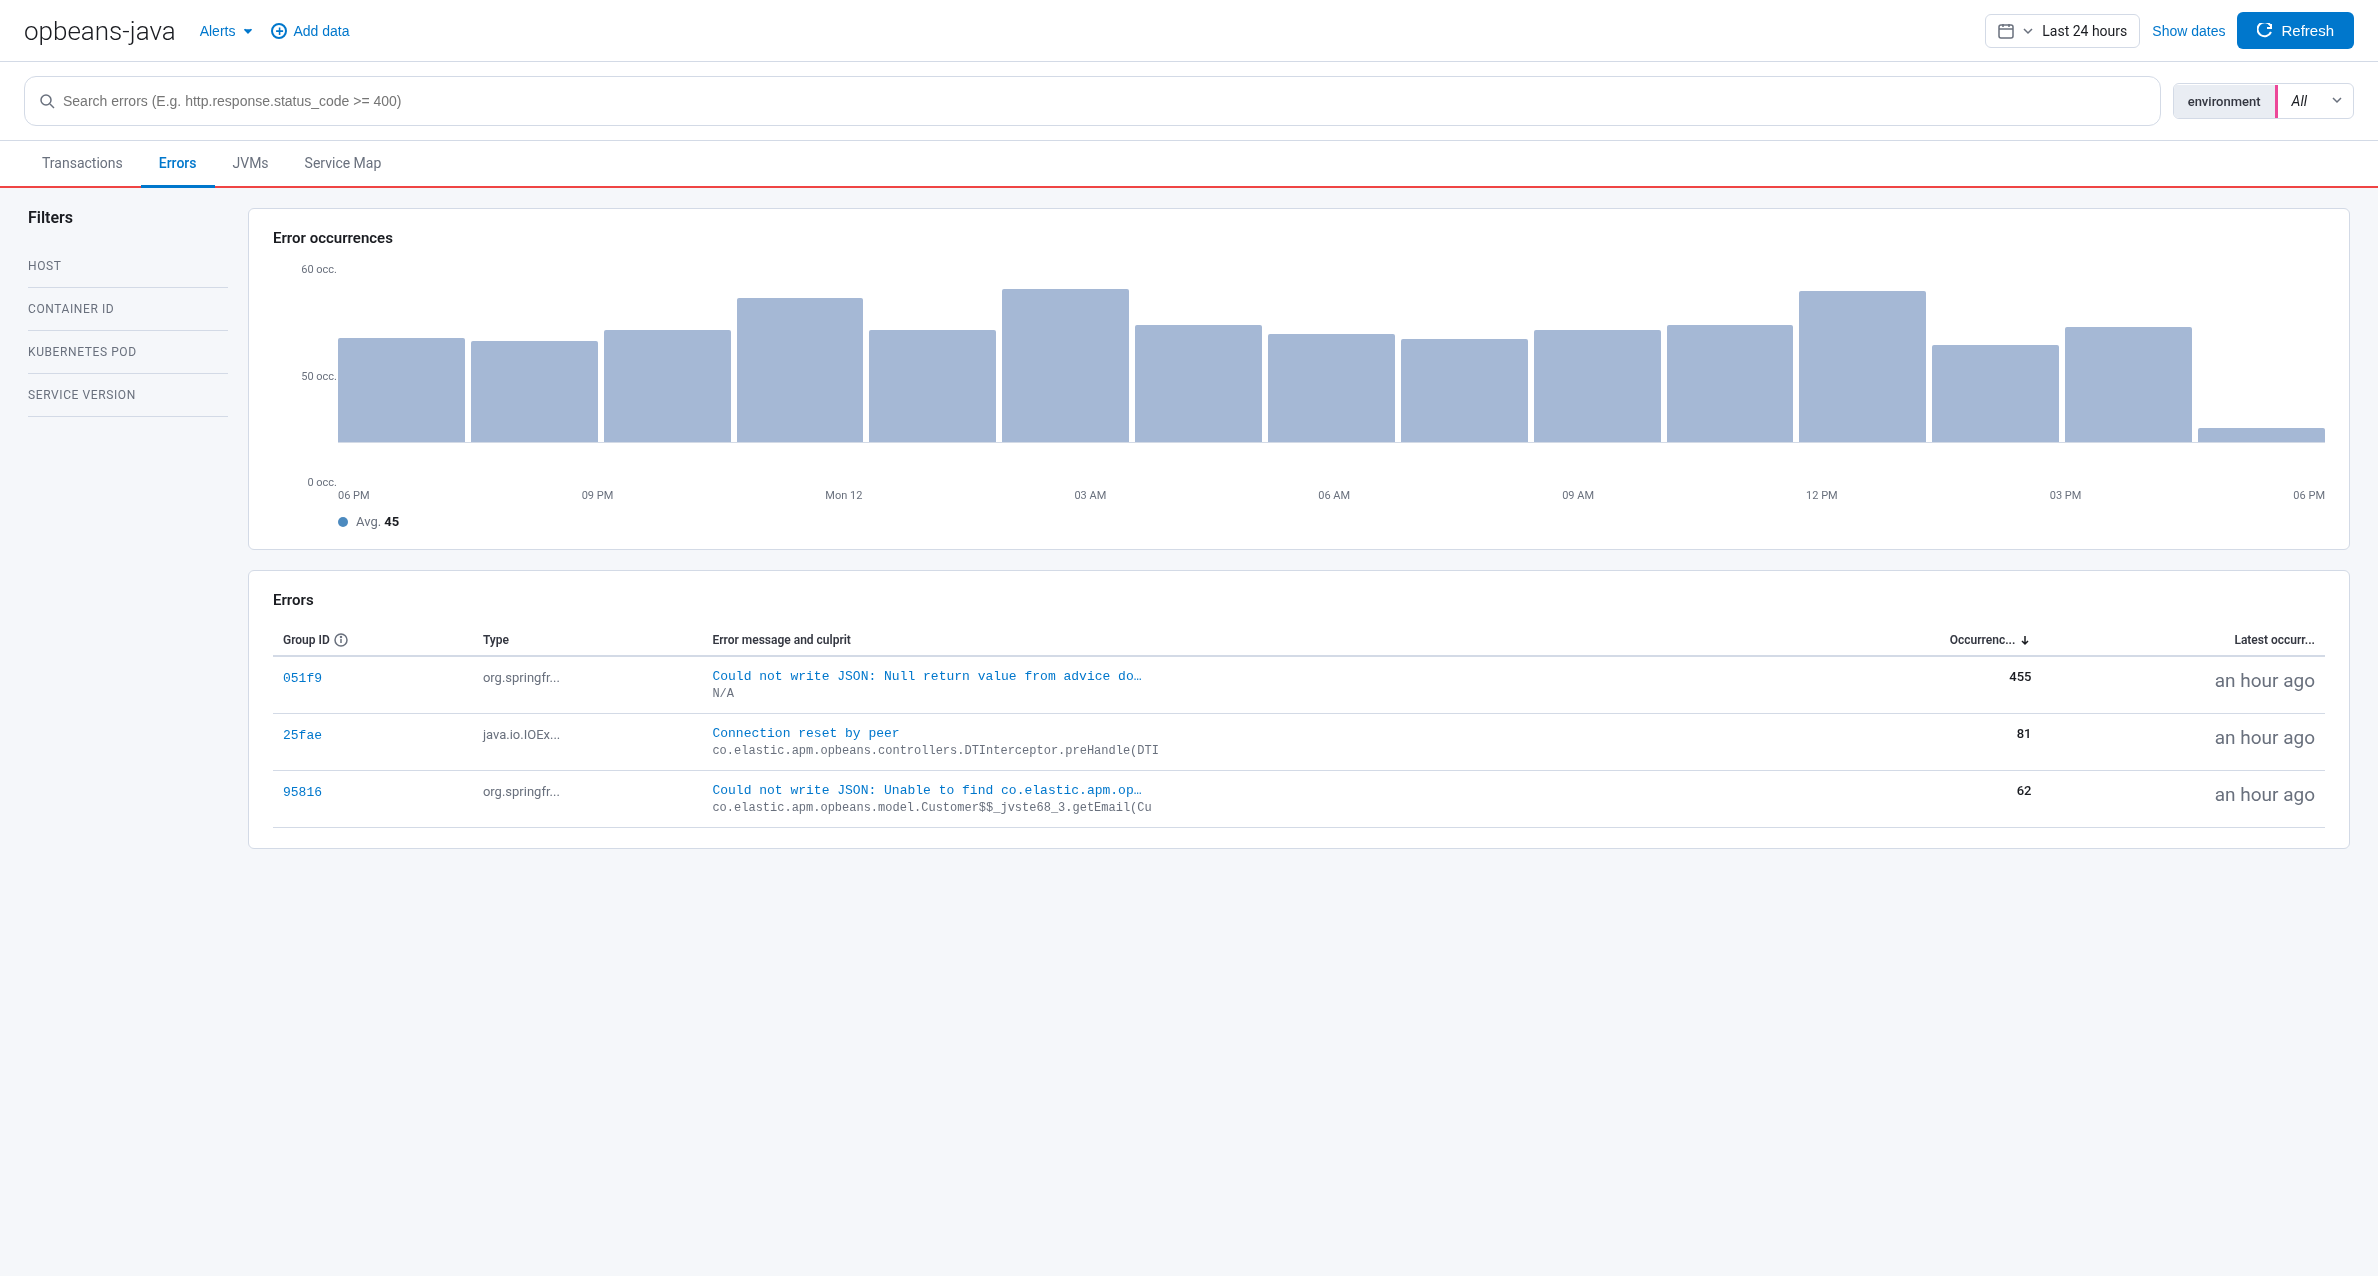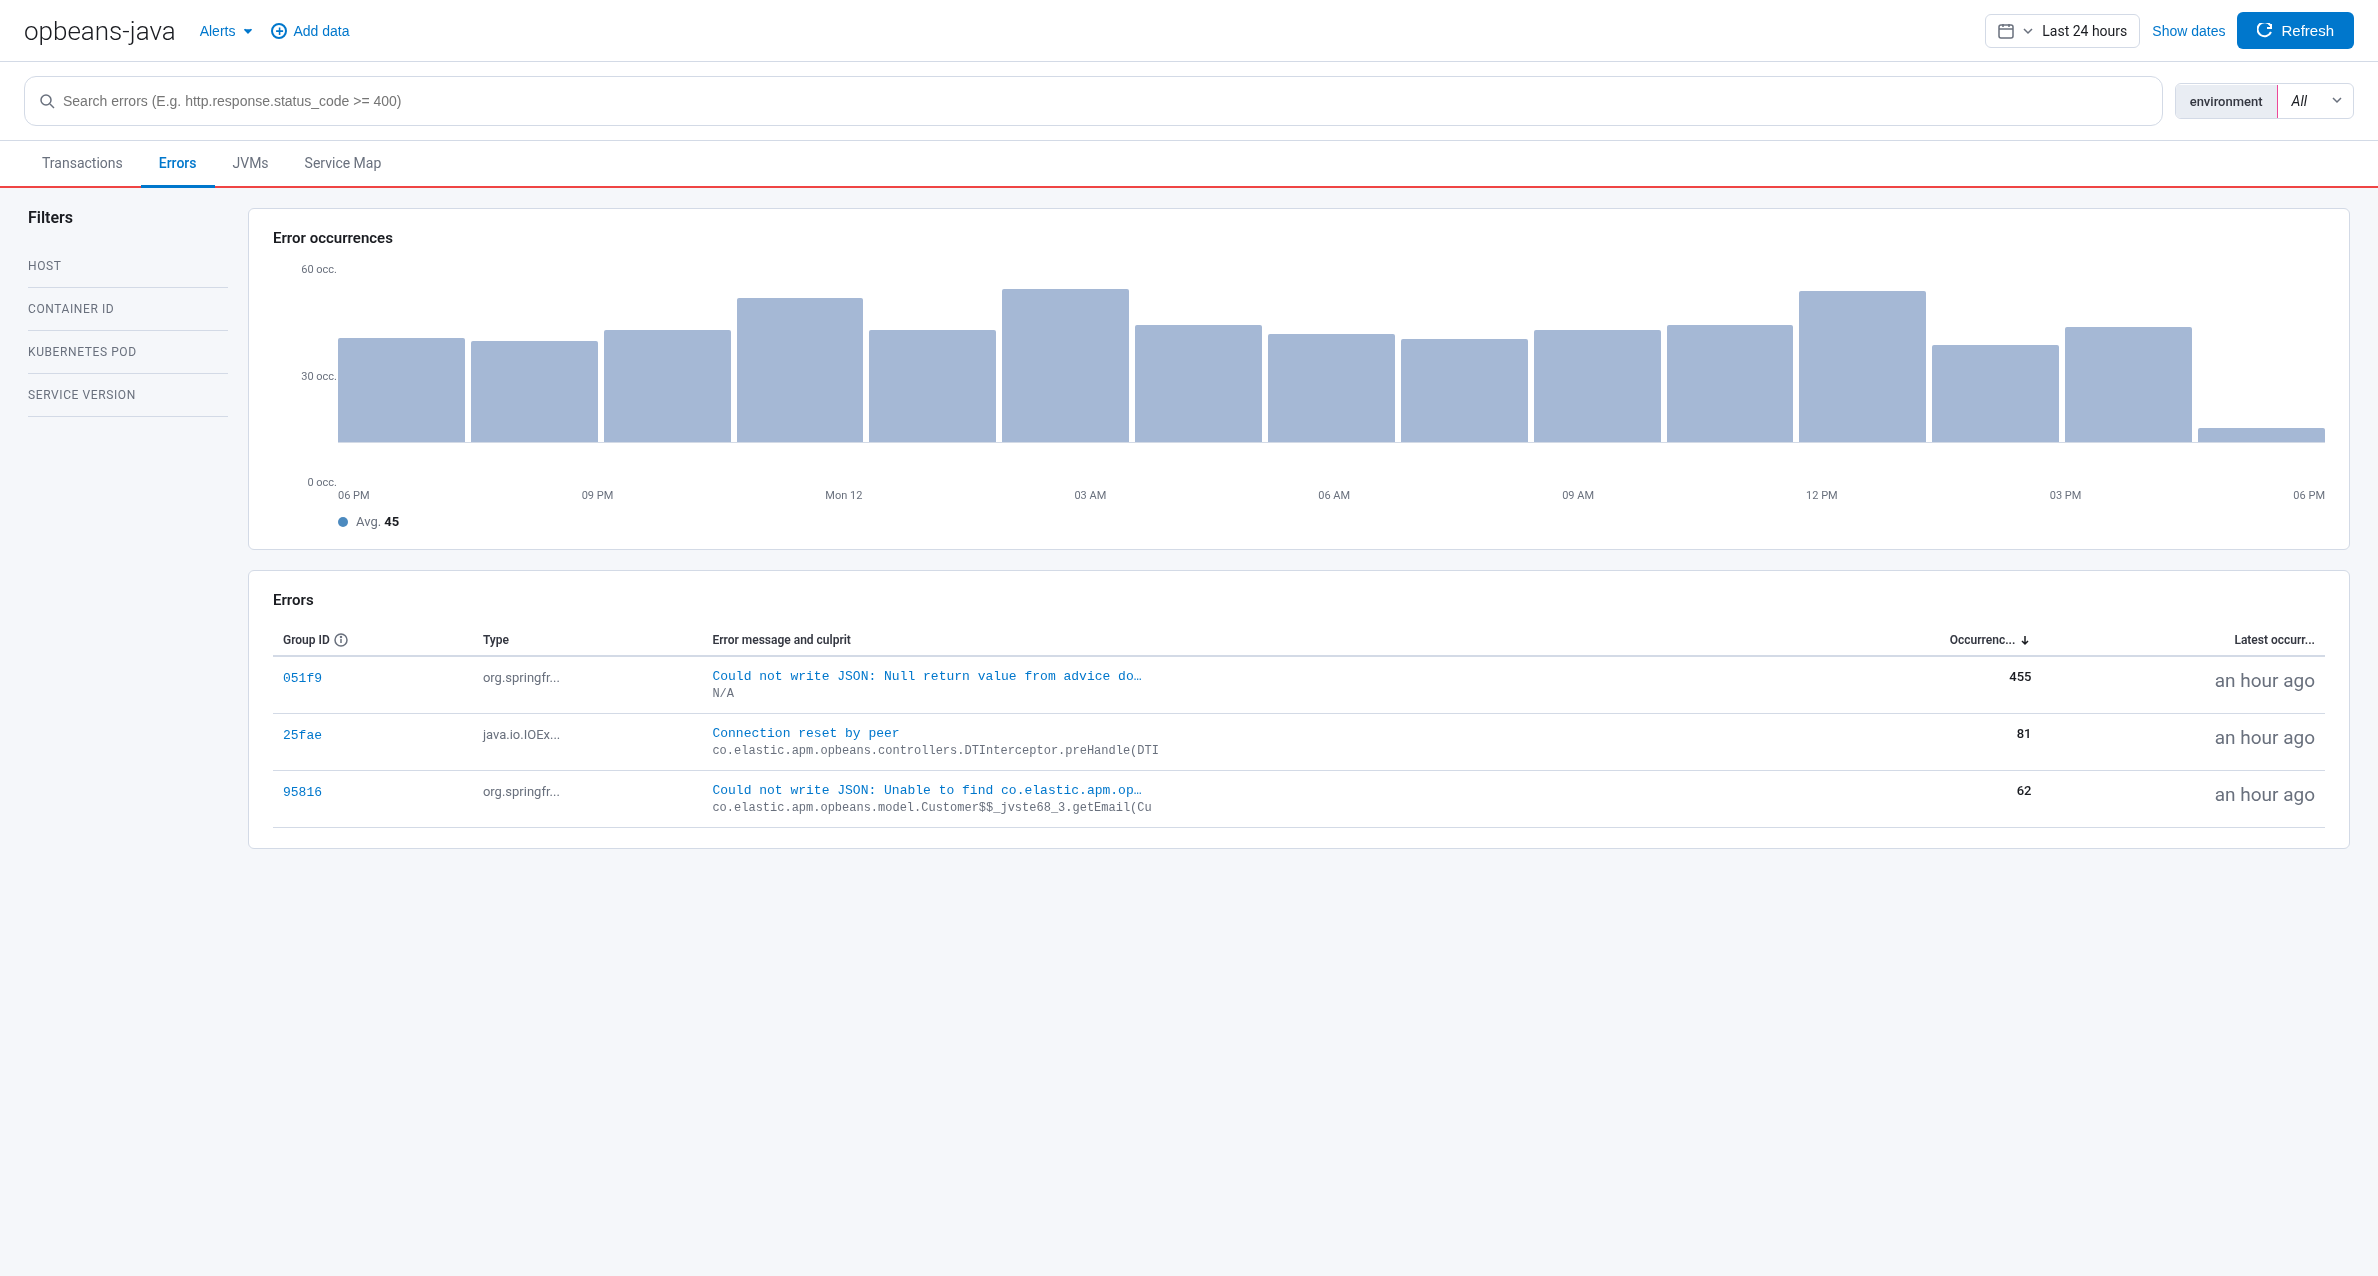--- a/index.html
+++ b/index.html
@@ -16,21 +16,21 @@
     .header-right { display: flex; align-items: center; gap: 12px; }
     .time-selector { display: flex; align-items: center; gap: 8px; border: 1px solid #d3dae6; border-radius: 6px; padding: 8px 12px; background: #fff; cursor: pointer; }
     .show-dates-btn { color: #0077cc; font-size: 14px; cursor: pointer; background: none; border: none; }
     .refresh-btn { display: flex; align-items: center; gap: 8px; background: #0077cc; color: #fff; border: none; border-radius: 6px; padding: 10px 20px; font-size: 15px; font-weight: 500; cursor: pointer; }
 
     
     .search-bar-row { display: flex; align-items: center; gap: 12px; padding: 14px 24px; background: #fff; border-bottom: 1px solid #d3dae6; }
     .search-input-wrap { flex: 1; display: flex; align-items: center; gap: 8px; border: 1px solid #d3dae6; border-radius: 12px; padding: 16px 14px; background: #fff; }
     .search-input-wrap input { border: none; outline: none; flex: 1; font-size: 14px; color: #69707d; }
     .env-selector { display: flex; align-items: center; border: 1px solid #d3dae6; border-radius: 6px; background: #fff; overflow: hidden; }
-    .env-label { background: #e9edf3; padding: 9px 14px; font-size: 13px; font-weight: 500; color: #343741; border-right: 1px solid #ec4899; }
+    .env-label { background: #e9edf3; padding: 9px 14px; font-size: 13px; font-weight: 500; color: #343741; border-right: 3px solid #ec4899; }
     .env-value { padding: 9px 14px; font-size: 14px; color: #1a1c21; font-style: italic; }
     .env-chevron { padding: 9px 10px; cursor: pointer; }
 
     
     .tabs-row { display: flex; align-items: center; padding: 0 24px; background: #fff; border-bottom: 2px solid #ef4444; }
     .tab { padding: 14px 18px; font-size: 14px; color: #69707d; cursor: pointer; border-bottom: 3px solid transparent; margin-bottom: -2px; }
     .tab.active { color: #0077cc; border-bottom-color: #0077cc; font-weight: 500; }
 
     
     .main { display: flex; padding: 20px 28px; gap: 20px; }
@@ -153,21 +153,21 @@
       <div class="filter-item">SERVICE VERSION</div>
     </div>
 
   <div class="content-area">
 
     <div class="chart-card">
       <div class="chart-title">Error occurrences</div>
       <div class="chart-container">
         <div class="chart-y-labels">
         <div class="chart-y-label">60 occ.</div>
-            <div class="chart-y-label">30 occ.</div>
+            <div class="chart-y-label">50 occ.</div>
             <div class="chart-y-label">0 occ.</div>
           </div>
         <div class="chart-bars-area">
         <div class="chart-bar" style="height: 104px;"></div>
             <div class="chart-bar" style="height: 101px;"></div>
             <div class="chart-bar" style="height: 112px;"></div>
             <div class="chart-bar" style="height: 144px;"></div>
             <div class="chart-bar" style="height: 112px;"></div>
             <div class="chart-bar" style="height: 153px;"></div>
             <div class="chart-bar" style="height: 117px;"></div>

